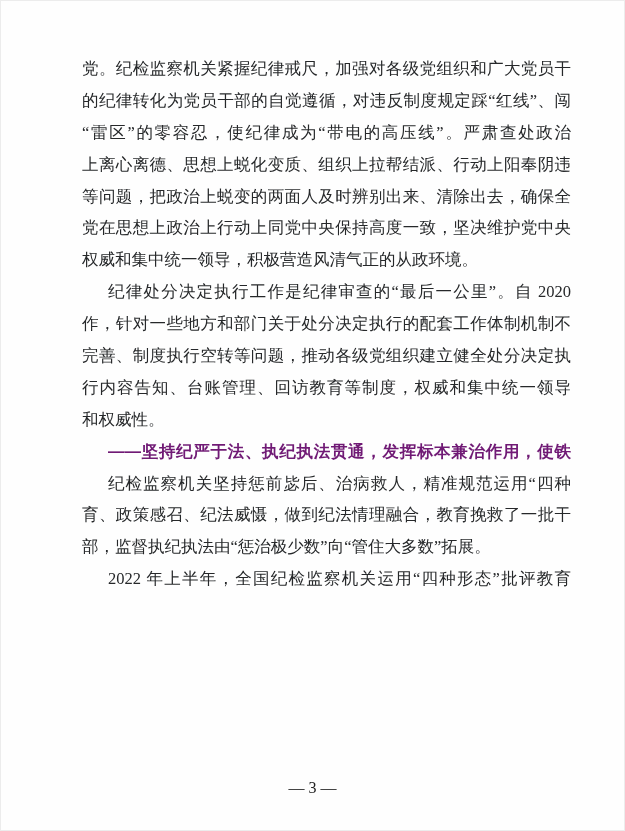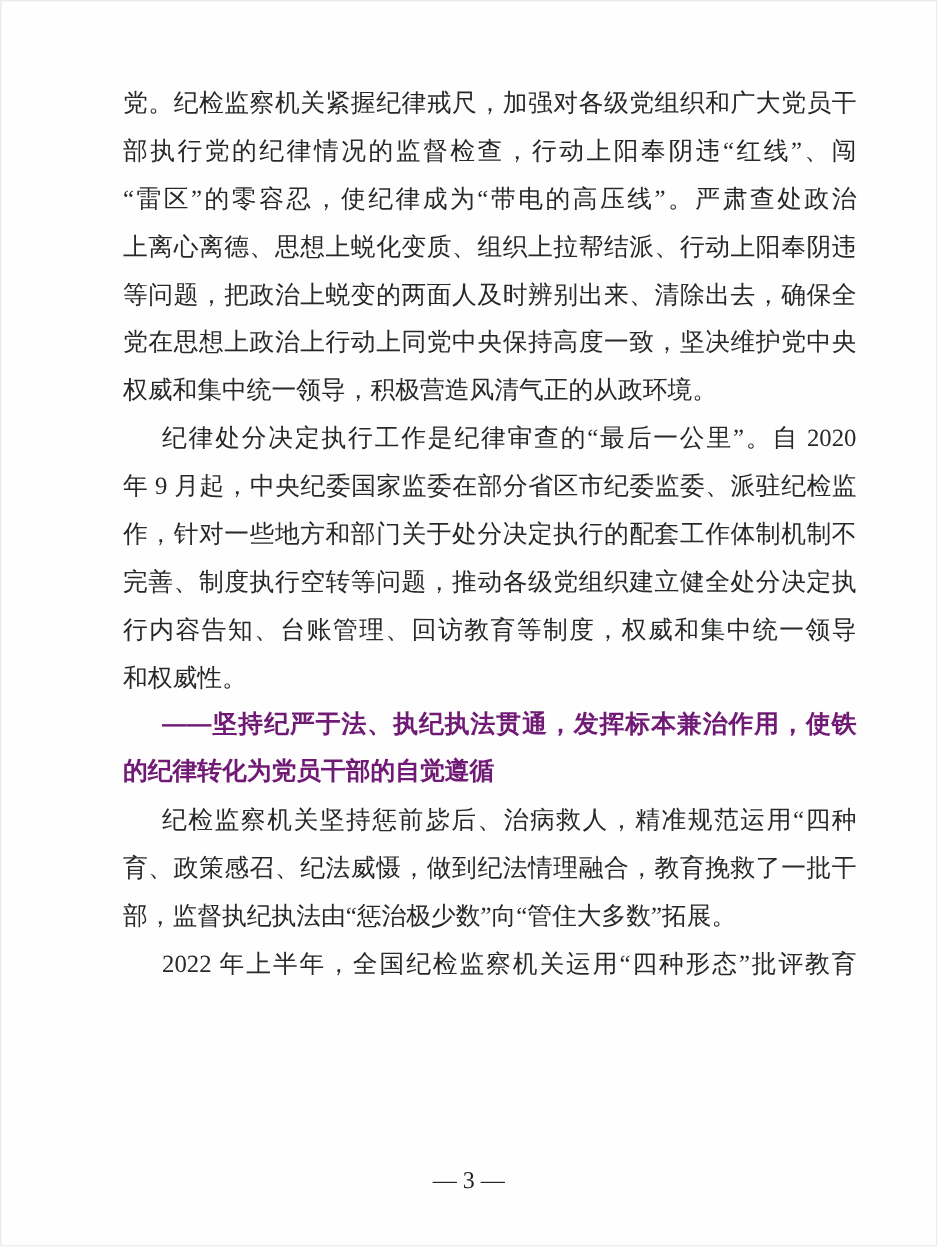--- a/index.html
+++ b/index.html
@@ -58,34 +58,32 @@
     font-family: "Liberation Serif", "DejaVu Serif", serif;
   }
 </style>
 </head>
 <body>
 
 <div class="page">
   <div class="content">
 
   <div class="line">党。纪检监察机关紧握纪律戒尺，加强对各级党组织和广大党员干</div>
-      <div class="line">部执行党的纪律情况的监督检查，行动上阳奉阴违“红线”、闯</div>
+      <div class="line">的纪律转化为党员干部的自觉遵循，对违反制度规定踩“红线”、闯</div>
       <div class="line">“雷区”的零容忍，使纪律成为“带电的高压线”。严肃查处政治</div>
       <div class="line">上离心离德、思想上蜕化变质、组织上拉帮结派、行动上阳奉阴违</div>
       <div class="line">等问题，把政治上蜕变的两面人及时辨别出来、清除出去，确保全</div>
       <div class="line">党在思想上政治上行动上同党中央保持高度一致，坚决维护党中央</div>
       <div class="line end">权威和集中统一领导，积极营造风清气正的从政环境。</div>
       <div class="line ind">纪律处分决定执行工作是纪律审查的“最后一公里”。自 2020</div>
-      <div class="line">年 9 月起，中央纪委国家监委在部分省区市纪委监委、派驻纪检监</div>
       <div class="line">作，针对一些地方和部门关于处分决定执行的配套工作体制机制不</div>
       <div class="line">完善、制度执行空转等问题，推动各级党组织建立健全处分决定执</div>
       <div class="line">行内容告知、台账管理、回访教育等制度，权威和集中统一领导</div>
       <div class="line end">和权威性。</div>
       <div class="line b ind">——坚持纪严于法、执纪执法贯通，发挥标本兼治作用，使铁</div>
-      <div class="line b end">的纪律转化为党员干部的自觉遵循</div>
       <div class="line ind">纪检监察机关坚持惩前毖后、治病救人，精准规范运用“四种</div>
       <div class="line">育、政策感召、纪法威慑，做到纪法情理融合，教育挽救了一批干</div>
       <div class="line end">部，监督执纪执法由“惩治极少数”向“管住大多数”拓展。</div>
       <div class="line ind">2022 年上半年，全国纪检监察机关运用“四种形态”批评教育</div>
     </div>
   <div class="footer">
     <span>— 3 —</span>
   </div>
 </div>
 

